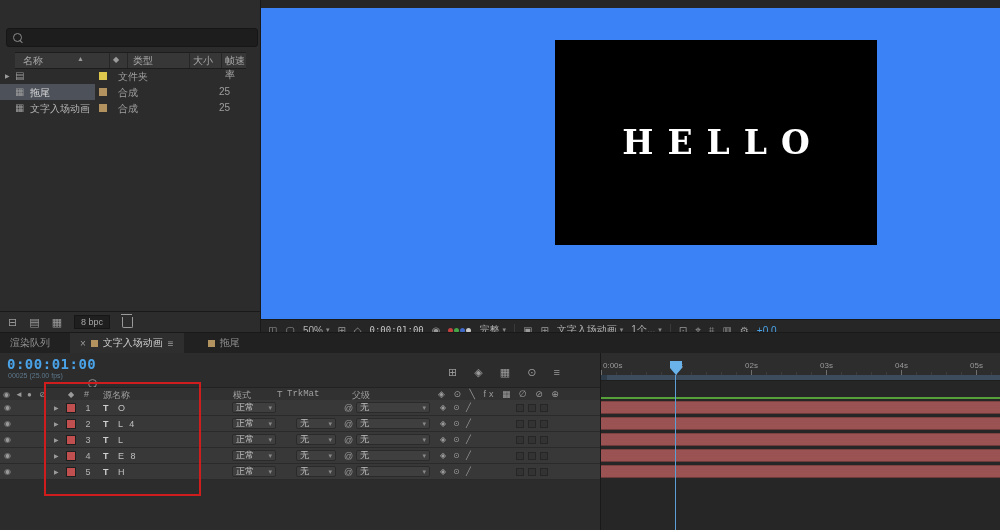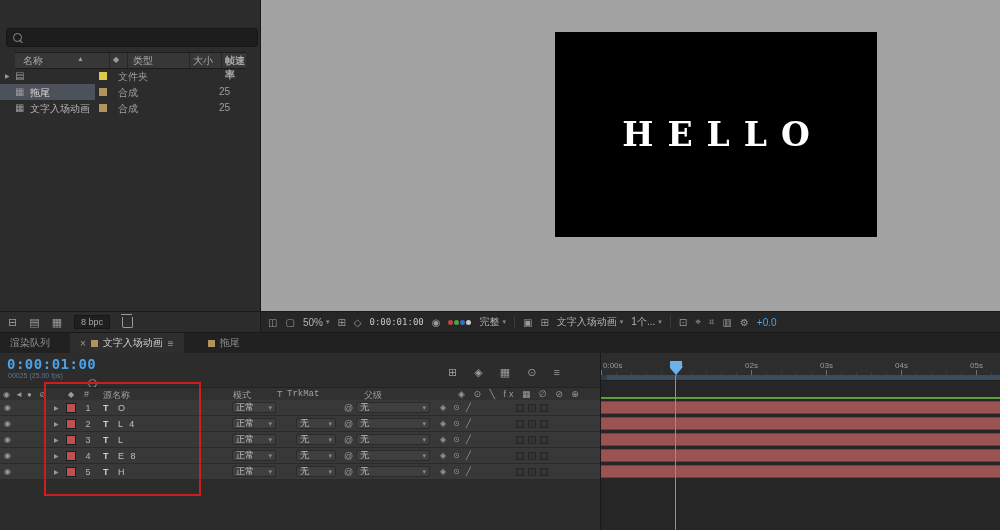--- a/index.html
+++ b/index.html
@@ -19,21 +19,21 @@
   .chip{position:absolute;width:8px;height:8px;top:4px;}
   .chip.yellow{background:#ddc84d;}
   .chip.tan{background:#b2925f;}
   .chip.red{background:#c05050;border:1px solid #1e1e1e;}
   .proj-footer{position:absolute;left:0;bottom:0;width:260px;height:20px;border-top:1px solid #191919;display:flex;align-items:center;gap:12px;padding-left:8px;color:#9a9a9a;background:#2c2c2c;}
   .bpc-box{background:#1f1f1f;border:1px solid #161616;padding:1px 6px;font-size:9px;color:#a8a8a8;}
   .trash{width:9px;height:10px;border:1px solid #9a9a9a;border-top:none;border-radius:0 0 2px 2px;position:relative;}
   .trash::before{content:"";position:absolute;left:-2px;top:-3px;width:11px;height:1px;background:#9a9a9a;}
 
   
-  .viewer-panel{position:absolute;left:261px;top:0;width:739px;height:332px;background:#a3a3a3;overflow:hidden;}
+  .viewer-panel{position:absolute;left:261px;top:8px;width:739px;height:332px;background:#3b82f6;overflow:hidden;}
   .canvas{position:absolute;left:294px;top:32px;width:322px;height:205px;background:#000;display:flex;align-items:center;justify-content:center;}
   .hello{font-family:"DejaVu Serif","Liberation Serif",serif;font-weight:bold;font-size:33px;letter-spacing:14px;padding-left:14px;color:#ffffff;}
   .viewer-footer{position:absolute;left:0;bottom:0;width:739px;height:20px;border-top:1px solid #191919;background:#262626;display:flex;align-items:center;gap:8px;padding-left:7px;font-size:10px;color:#9e9e9e;white-space:nowrap;}
   .dd{display:inline-flex;align-items:center;gap:3px;color:#b4b4b4;}
   .caret{font-size:7px;color:#8a8a8a;}
   .vsep{width:1px;height:12px;background:#3a3a3a;flex:none;}
   .channel-dots{display:inline-flex;gap:1px;align-items:center;}
   .dot{width:5px;height:5px;border-radius:50%;}
   .dot.r{background:#c64040;}.dot.g{background:#46a546;}.dot.b{background:#4068c6;}.dot.w{background:#c8c8c8;}
   .blue-text{color:#4aa3e8;}
@@ -47,21 +47,21 @@
   .tab .x{color:#9a9a9a;font-size:10px;}
   .tab .menu{color:#9a9a9a;font-size:10px;}
 
   .tl-left{position:absolute;left:0;top:20px;width:600px;height:178px;background:#2c2c2c;border-right:1px solid #191919;overflow:hidden;}
   .big-timecode{position:absolute;left:7px;top:3px;font-family:"DejaVu Sans Mono","Liberation Mono",monospace;font-size:14px;font-weight:bold;color:#4aa3e8;letter-spacing:0.5px;}
   .frame-info{position:absolute;left:8px;top:19px;font-size:7px;color:#5d788c;}
   .tl-search{position:absolute;left:88px;top:26px;}
   .tl-view-icons{position:absolute;left:448px;top:13px;font-size:11px;color:#9a9a9a;letter-spacing:7px;}
   .tl-colhead{position:absolute;left:0;top:34px;width:600px;height:13px;background:#313131;border-top:1px solid #222;border-bottom:1px solid #222;font-size:9px;color:#a0a0a0;}
   .tl-colhead .ic{font-size:8px;}
-  .switch-head{letter-spacing:3px;font-size:9px;color:#9a9a9a;margin-left:20px;}
+  .switch-head{letter-spacing:3px;font-size:9px;color:#9a9a9a;}
 
   .tl-rows{position:absolute;left:0;top:47px;width:600px;}
   .tl-row{position:relative;width:600px;height:16px;background:#383838;border-bottom:1px solid #2a2a2a;box-sizing:border-box;font-size:9px;color:#c0c0c0;}
   .tl-row .eye{position:absolute;left:4px;top:3px;font-size:8px;}
   .tl-row .disc{position:absolute;left:54px;top:4px;font-size:6px;color:#9a9a9a;}
   .tl-row .chip{left:66px;top:3px;}
   .tl-row .num{position:absolute;left:82px;top:3px;width:12px;text-align:center;color:#b4b4b4;}
   .tl-row .tglyph{position:absolute;left:103px;top:3px;color:#cfcfcf;font-weight:bold;}
   .tl-row .lname{position:absolute;left:118px;top:3px;letter-spacing:2px;}
   .ddbox{position:absolute;top:2px;height:11px;display:flex;align-items:center;justify-content:space-between;background:#3f3f3f;border:1px solid #2a2a2a;border-radius:2px;padding:0 3px;font-size:9px;color:#c0c0c0;box-sizing:border-box;}
@@ -98,21 +98,21 @@
     <div class="search-box">
       <span class="mag"></span>
     </div>
 
     <div class="proj-header">
       <span class="abs" style="left:8px;top:1px;">名称</span>
       <span class="abs ic" style="left:62px;top:2px;font-size:7px;">▲</span>
       <span class="abs ic" style="left:98px;top:2px;font-size:8px;">◆</span>
       <span class="abs" style="left:118px;top:1px;">类型</span>
       <span class="abs" style="left:178px;top:1px;">大小</span>
-      <span class="abs" style="left:210px;top:1px;font-weight:bold;">帧速率</span>
+      <span class="abs" style="left:210px;top:1px;">帧速率</span>
       <span class="sep" style="left:94px;"></span>
       <span class="sep" style="left:112px;"></span>
       <span class="sep" style="left:174px;"></span>
       <span class="sep" style="left:206px;"></span>
     </div>
 
     <div class="proj-row" style="top:68px;">
       <span class="abs ic" style="left:5px;top:4px;font-size:6px;">▶</span>
       <span class="abs ic" style="left:15px;top:2px;">▤</span>
       <span class="abs" style="left:30px;top:16px;">纯色</span>
@@ -221,21 +221,21 @@
         <span class="abs ic" style="left:3px;top:2px;">◉</span>
         <span class="abs ic" style="left:15px;top:2px;">◄</span>
         <span class="abs ic" style="left:27px;top:2px;">●</span>
         <span class="abs ic" style="left:39px;top:2px;">⊘</span>
         <span class="abs ic" style="left:68px;top:2px;font-size:8px;">◆</span>
         <span class="abs" style="left:84px;top:1px;">#</span>
         <span class="abs" style="left:103px;top:1px;">源名称</span>
         <span class="abs" style="left:233px;top:1px;">模式</span>
         <span class="abs" style="left:277px;top:1px;">T</span>
         <span class="abs" style="left:287px;top:1px;font-family:Liberation Mono, monospace;">TrkMat</span>
-        <span class="abs" style="left:364px;top:1px;">父级</span>
+        <span class="abs" style="left:352px;top:1px;">父级</span>
         <span class="abs switch-head" style="left:438px;top:1px;">◈ ⊙ ╲ fx ▦ ∅ ⊘ ⊕</span>
       </div>
 
       <div class="tl-rows">
 
         <div class="tl-row">
           <span class="eye ic">◉</span>
           <span class="disc ic">▶</span>
           <span class="chip red"></span>
           <span class="num">1</span>

